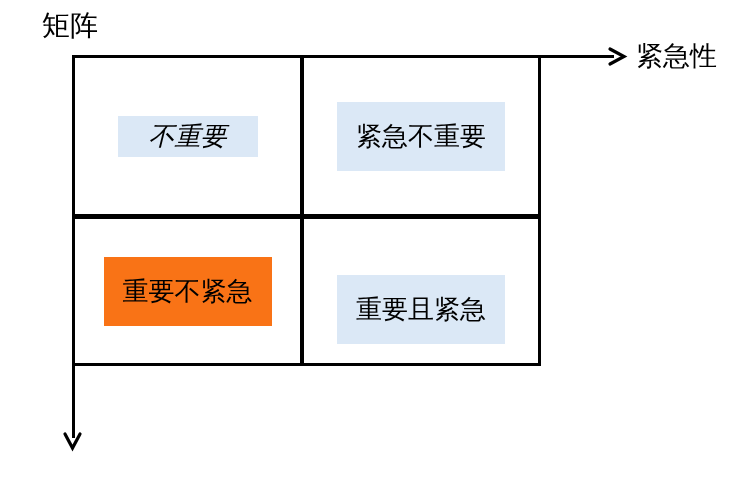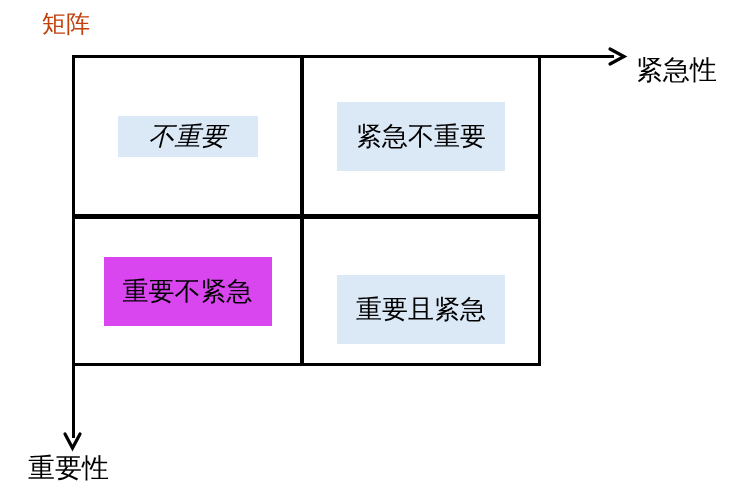--- a/index.html
+++ b/index.html
@@ -13,23 +13,23 @@
     width: 735px;
     height: 492px;
     background: #ffffff;
     overflow: hidden;
     color: #000000;
   }
   .title {
     position: absolute;
     left: 42px;
     top: 10px;
-    font-size: 24px;
+    font-size: 28px;
     line-height: 1.15;
-    color: #c2410c;
+    color: #000000;
     white-space: nowrap;
   }
   
   .matrix {
     position: absolute;
     left: 72px;
     top: 55px;
     width: 469px;
     height: 311px;
     border: 3px solid #000000;
@@ -82,21 +82,21 @@
     background: #000000;
   }
   .x-head {
     position: absolute;
     left: 606px;
     top: 46px;
   }
   .x-label {
     position: absolute;
     left: 636px;
-    top: 54px;
+    top: 40px;
     font-size: 27px;
     line-height: 1.2;
     white-space: nowrap;
     text-align: right;
   }
   .y-line {
     position: absolute;
     left: 72px;
     top: 364px;
     width: 3px;
@@ -134,21 +134,21 @@
       </div>
     </div>
 
     <div class="cell cell-tr">
       <div class="qbox" style="background: rgb(219, 232, 246);">
         <span>紧急不重要</span>
       </div>
     </div>
 
     <div class="cell cell-bl">
-      <div class="qbox" style="background: #d946ef;">
+      <div class="qbox" style="background: #f97316;">
         <span>重要不紧急</span>
       </div>
     </div>
 
     <div class="cell cell-br">
       <div class="qbox" style="background: rgb(219, 232, 246);">
         <span>重要且紧急</span>
       </div>
     </div>
   </div>
@@ -156,15 +156,14 @@
   <div class="x-line"></div>
   <svg class="x-head" width="22" height="22" viewBox="0 0 22 22">
     <polyline points="4,3 18,10.5 4,18" fill="none" stroke="#000000" stroke-width="3.2" stroke-linecap="round" stroke-linejoin="miter"></polyline>
   </svg>
   <div class="x-label">紧急性</div>
 
   <div class="y-line"></div>
   <svg class="y-head" width="21" height="22" viewBox="0 0 21 22">
     <polyline points="3,4 10.5,18 18,4" fill="none" stroke="#000000" stroke-width="3.2" stroke-linecap="round" stroke-linejoin="miter"></polyline>
   </svg>
-  <div class="y-label">重要性</div>
 
 </div>
 
 </body></html>

